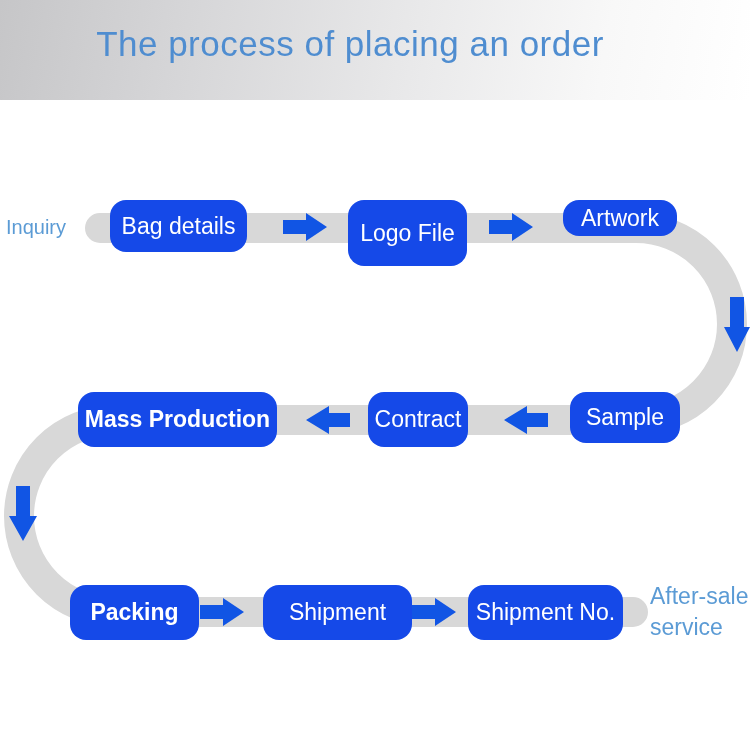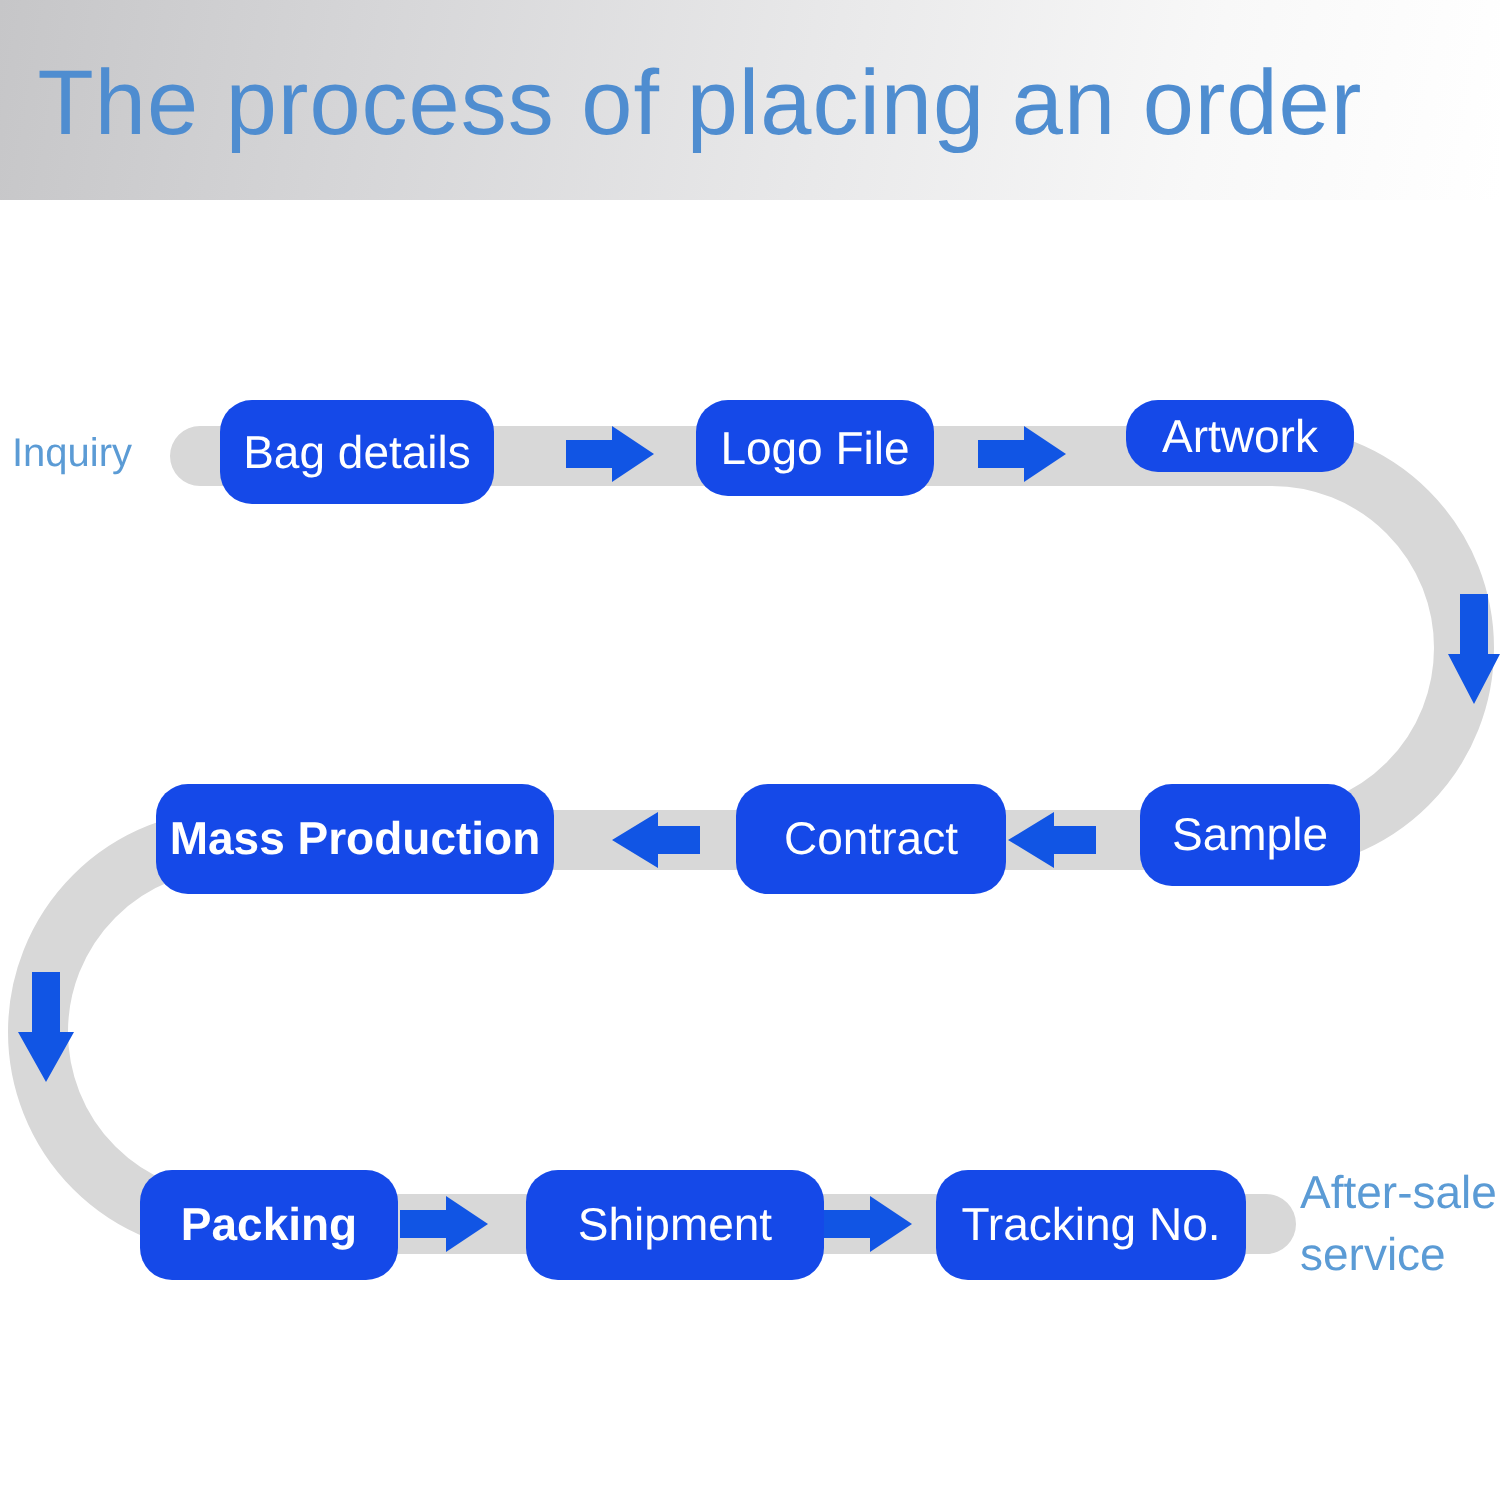--- a/index.html
+++ b/index.html
@@ -8,21 +8,21 @@
     background:#ffffff;
     font-family:"Liberation Sans", sans-serif;
   }
   .header-band{
     position:absolute;left:0;top:0;width:750px;height:100px;
     background:linear-gradient(100deg,#c6c6c8 0%,#d6d6d8 25%,#e9e9ea 55%,#f8f8f8 80%,#ffffff 100%);
   }
   .page-title{
     position:absolute;left:0;top:24px;width:700px;
     text-align:center;
-    font-size:46px;font-weight:400;letter-spacing:0.5px;
+    font-size:35px;font-weight:400;letter-spacing:0.5px;
     color:var(--title-blue,#4f8dd0);
     white-space:nowrap;
   }
   svg.flow-svg{position:absolute;left:0;top:0;}
   .gray-path{stroke:var(--path-gray,#d8d8d8);stroke-width:30;fill:none;stroke-linecap:round;}
   .blue-arrow{fill:var(--arrow-fill,#1155e4);}
   .step-node{
     position:absolute;
     background:var(--node-fill,#1549e8);
     border-radius:16px;
@@ -36,24 +36,24 @@
     color:var(--side-label-blue,#5b9bd5);
     font-size:20px;
   }
   .end-label{
     width:110px;line-height:31px;font-size:23px;top:581px;left:650px;
   }
   .start-label{top:216px;left:6px;}
 
   
   .n-bag{left:110px;top:200px;width:137px;height:52px;}
-  .n-logo{left:348px;top:200px;width:119px;height:48px;}
+  .n-logo{left:348px;top:200px;width:119px;height:66px;}
   .n-artwork{left:563px;top:200px;width:114px;height:36px;}
   .n-mass{left:78px;top:392px;width:199px;height:55px;font-weight:bold;}
-  .n-contract{left:368px;top:392px;width:135px;height:55px;}
+  .n-contract{left:368px;top:392px;width:100px;height:55px;}
   .n-sample{left:570px;top:392px;width:110px;height:51px;}
   .n-packing{left:70px;top:585px;width:129px;height:55px;font-weight:bold;}
   .n-shipment{left:263px;top:585px;width:149px;height:55px;}
   .n-tracking{left:468px;top:585px;width:155px;height:55px;}
 </style>
 </head>
 <body>
 
 <div class="header-band"></div>
 <div class="page-title">The process of placing an order</div>
@@ -96,14 +96,14 @@
 <div class="step-node n-sample">
   <span>Sample</span>
 </div>
 <div class="step-node n-packing">
   <span>Packing</span>
 </div>
 <div class="step-node n-shipment">
   <span>Shipment</span>
 </div>
 <div class="step-node n-tracking">
-  <span>Tracking No.</span>
+  <span>Shipment No.</span>
 </div>
 
 </body></html>

